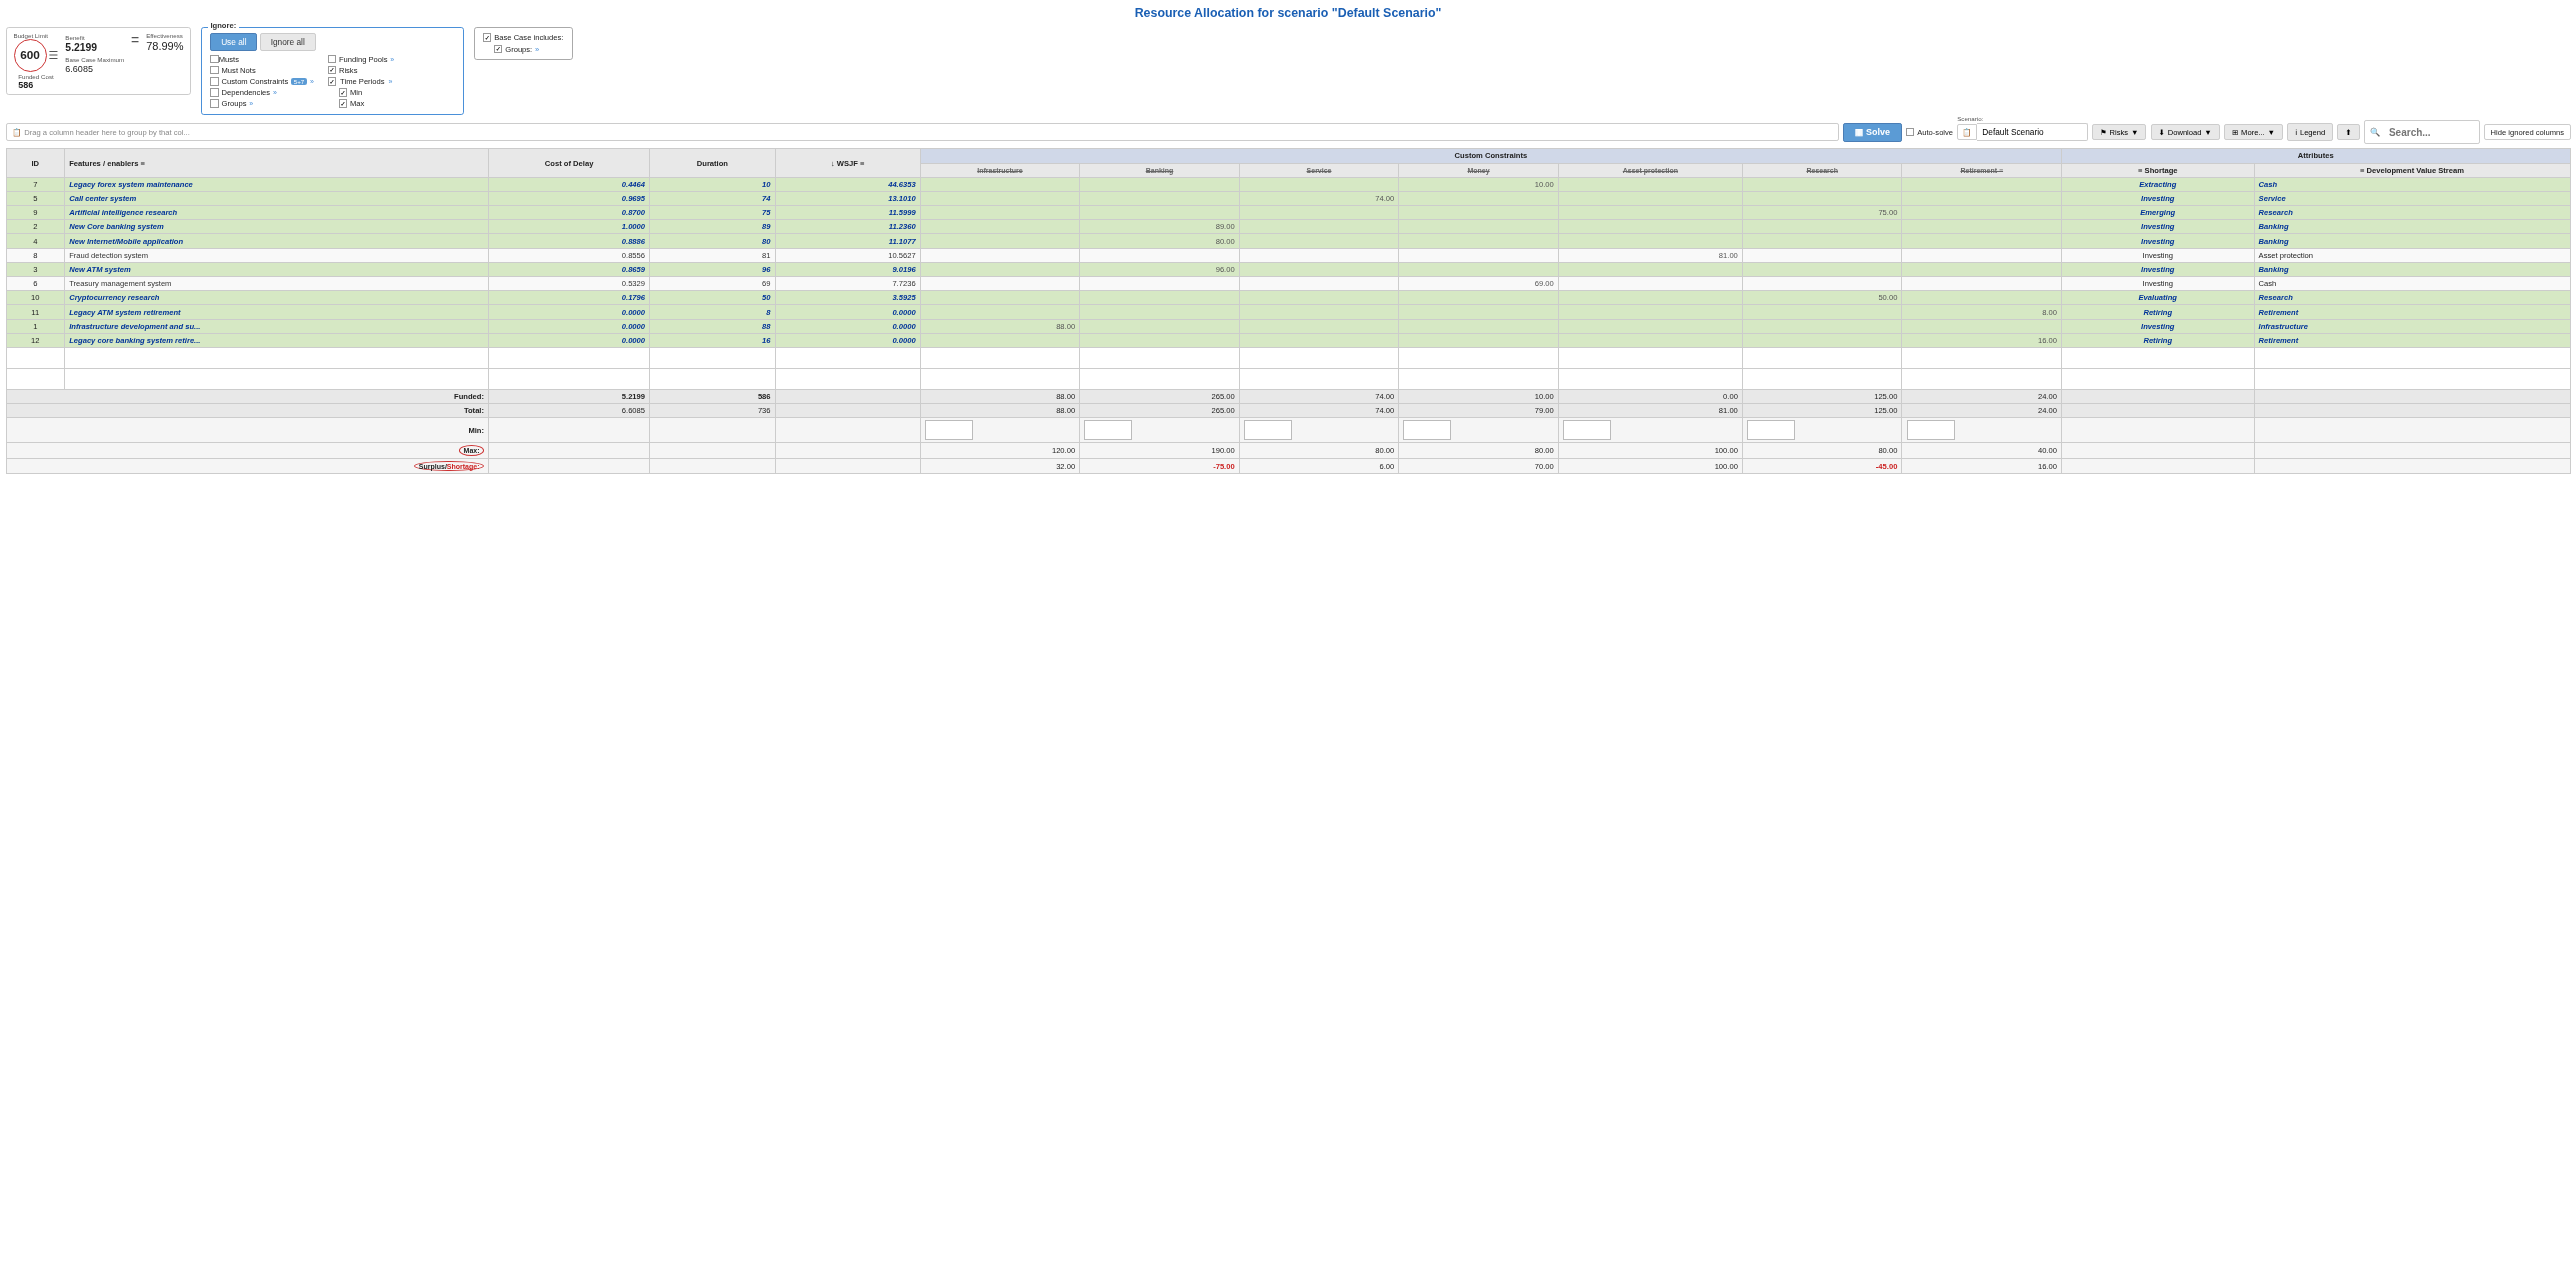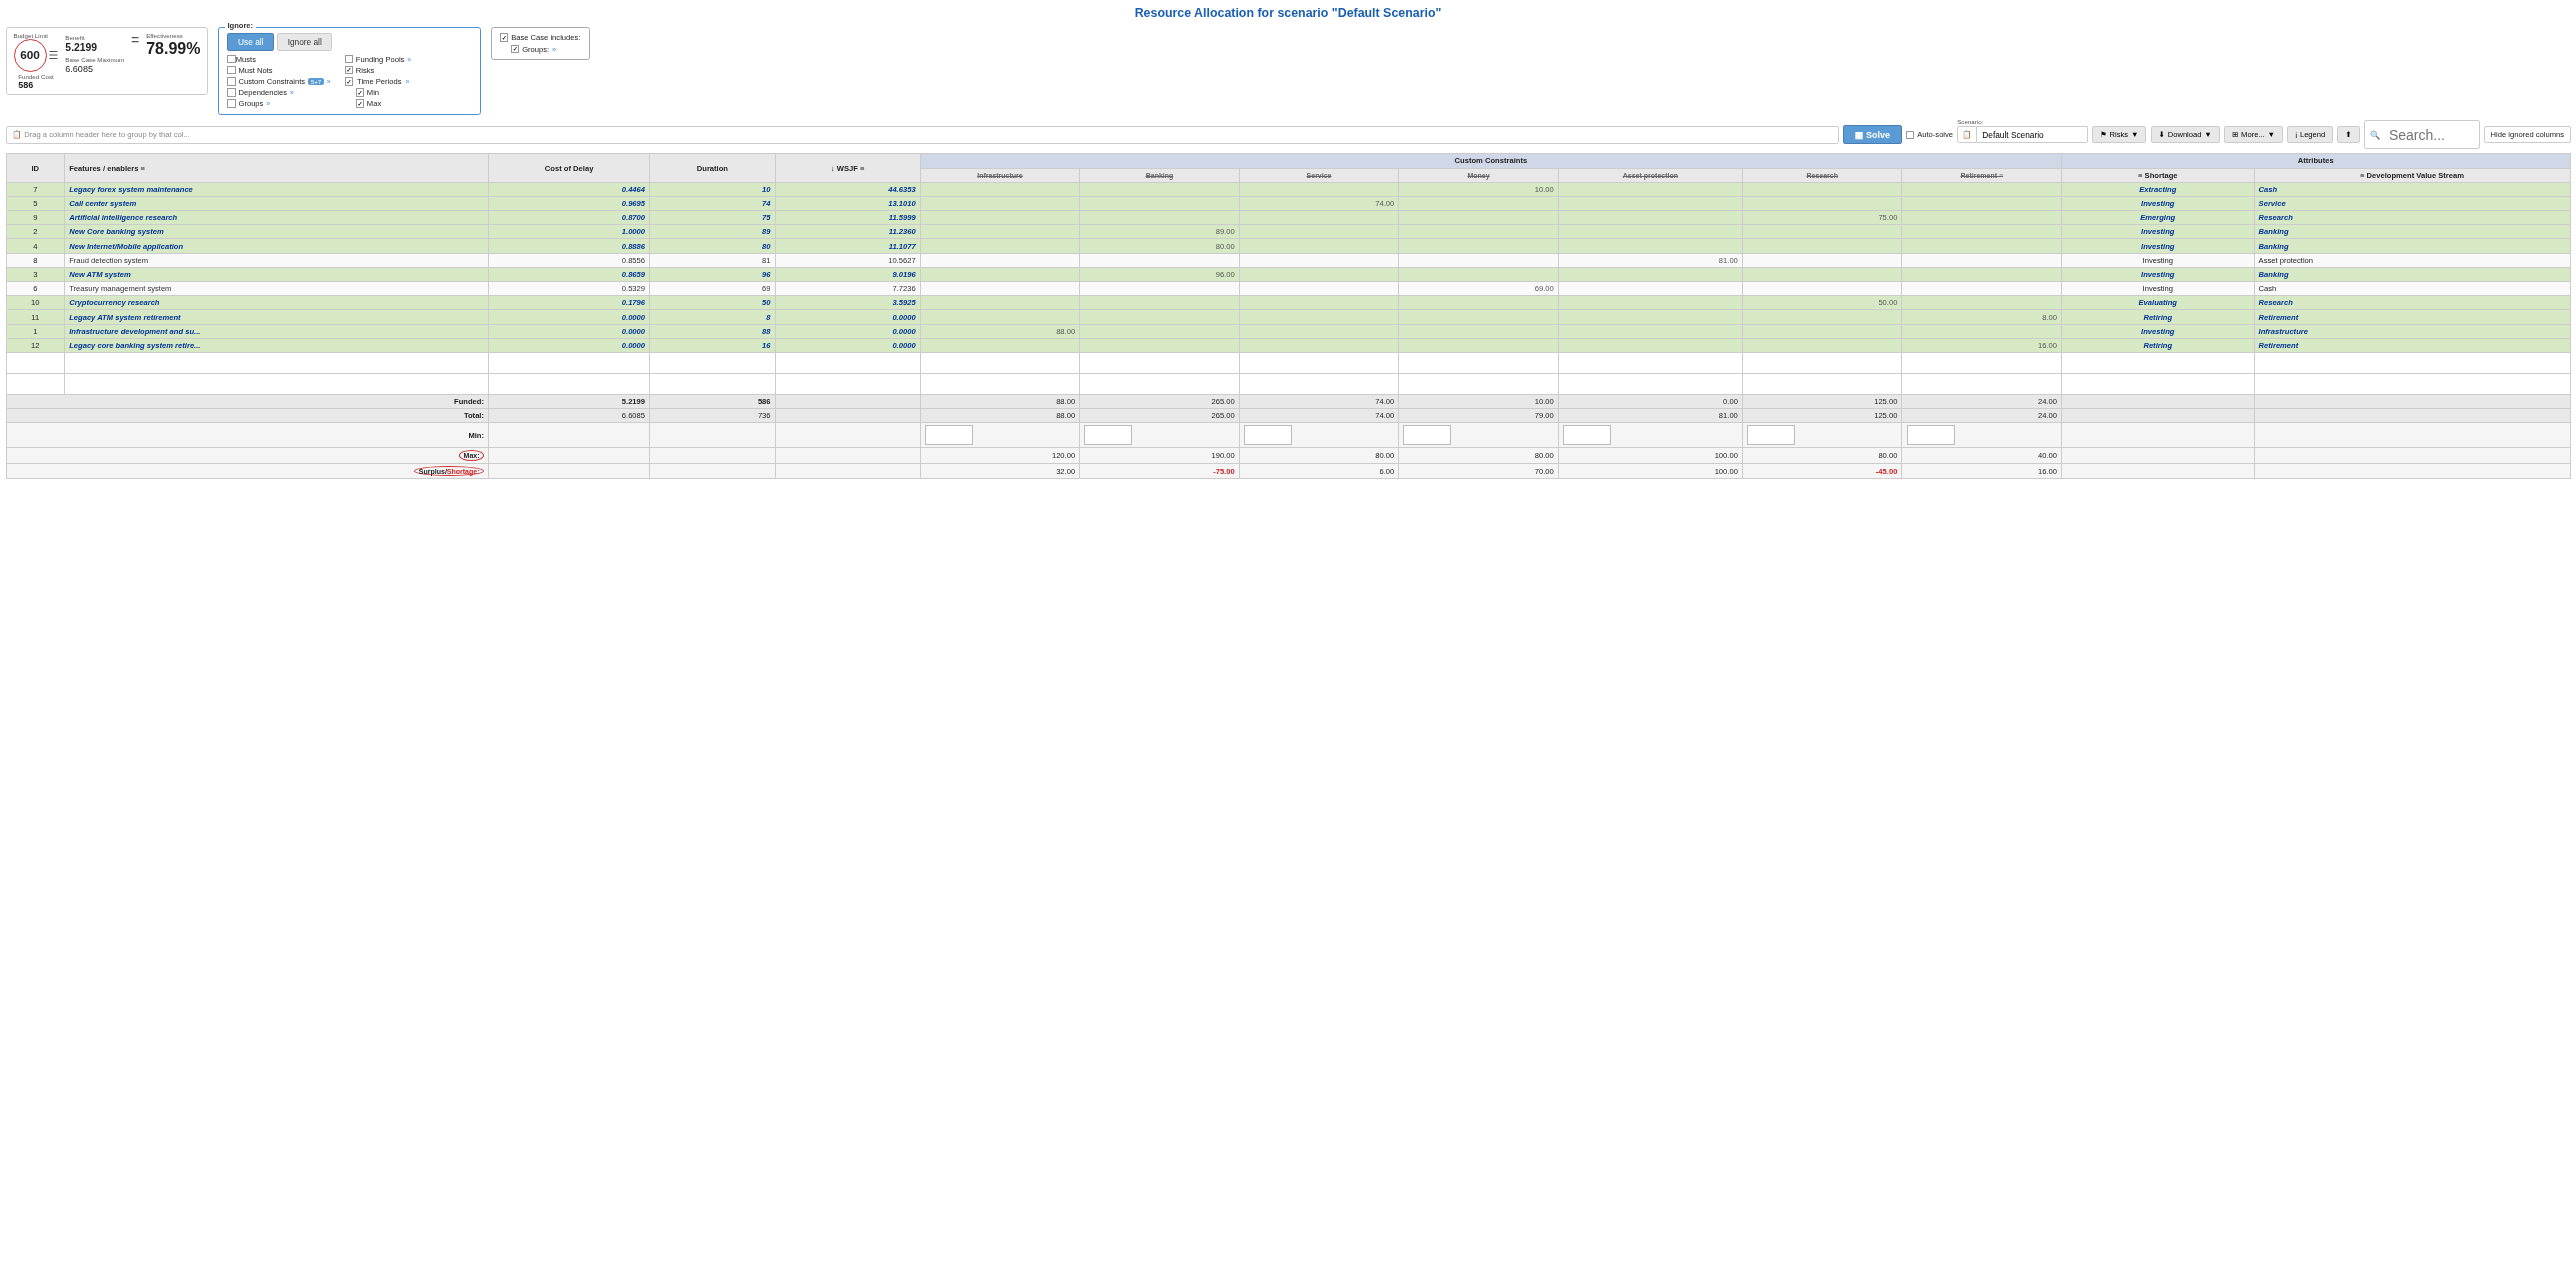--- a/index.html
+++ b/index.html
@@ -61,21 +61,21 @@
         <div>
           <span style="font-size:6.2px;color:#555;">Base Case Maximum</span>
           <div style="font-size:9px;">6.6085</div>
         </div>
       </div>
 
       <span style="font-size:14px;color:#555;margin:0 2.8px;">=</span>
 
       <div style="display:flex; flex-direction:column; gap:1.4px;">
         <span style="font-size:6.2px;color:#555;">Effectiveness</span>
-        <span style="font-size:16px;font-weight:bold;">78.99%</span>
+        <span style="font-size:11px;font-weight:normal;">78.99%</span>
       </div>
     </div>
 
     <div style="border:1.4px solid #4a90d9;border-radius:2.8px;padding:5.5px 8.3px;position:relative;min-width:263px;">
       <span style="position:absolute;top:-7px;left:5.5px;background:#fff;padding:0 2.8px;font-size:7.6px;font-weight:bold;color:#333;">Ignore:</span>
 
       <div style="display:flex;gap:2.8px;margin-bottom:4.1px;">
         <button class="btn-use">Use all</button>
         <button class="btn-ignore">Ignore all</button>
       </div>
@@ -211,21 +211,21 @@
       <span>ℹ</span>
       <span>Legend</span>
     </button>
 
     <button class="toolbar-btn">
       <span>⬆</span>
     </button>
 
     <div style="display:flex;align-items:center;gap:2.8px;border:0.7px solid #ccc;padding:2.8px 5.5px;border-radius:2.1px;background:#fff;">
       <span>🔍</span>
-      <input type="text" class="search-box" style="border: none; outline: none; width: 90px; font-size: 14px;" placeholder="Search...">
+      <input type="text" class="search-box" style="border: none; outline: none; width: 90px; font-size: 10px; font-weight: bold;" placeholder="Search...">
     </div>
 
     <div style="border:0.7px solid #ccc;padding:2.8px 5.5px;border-radius:2.1px;background:#fff;font-size:7.6px;">Hide ignored columns</div>
   </div>
 
   <div style="overflow-x:auto;">
     <table class="main-table">
       <thead>
         <tr>
           <th rowspan="2" class="col-id">

